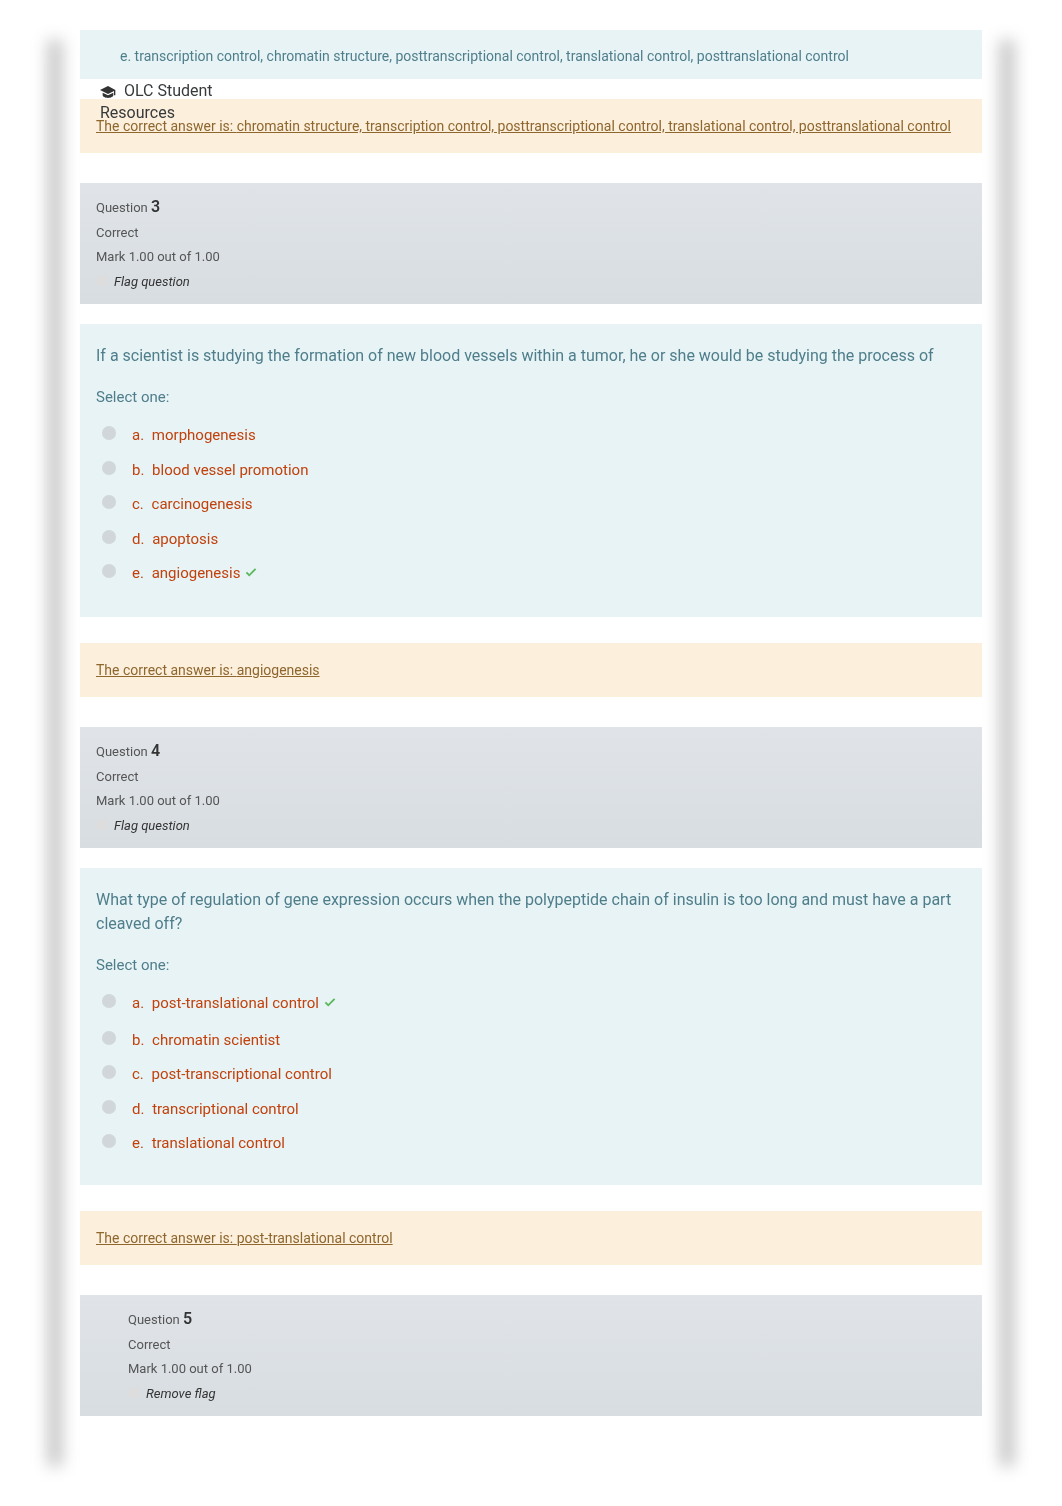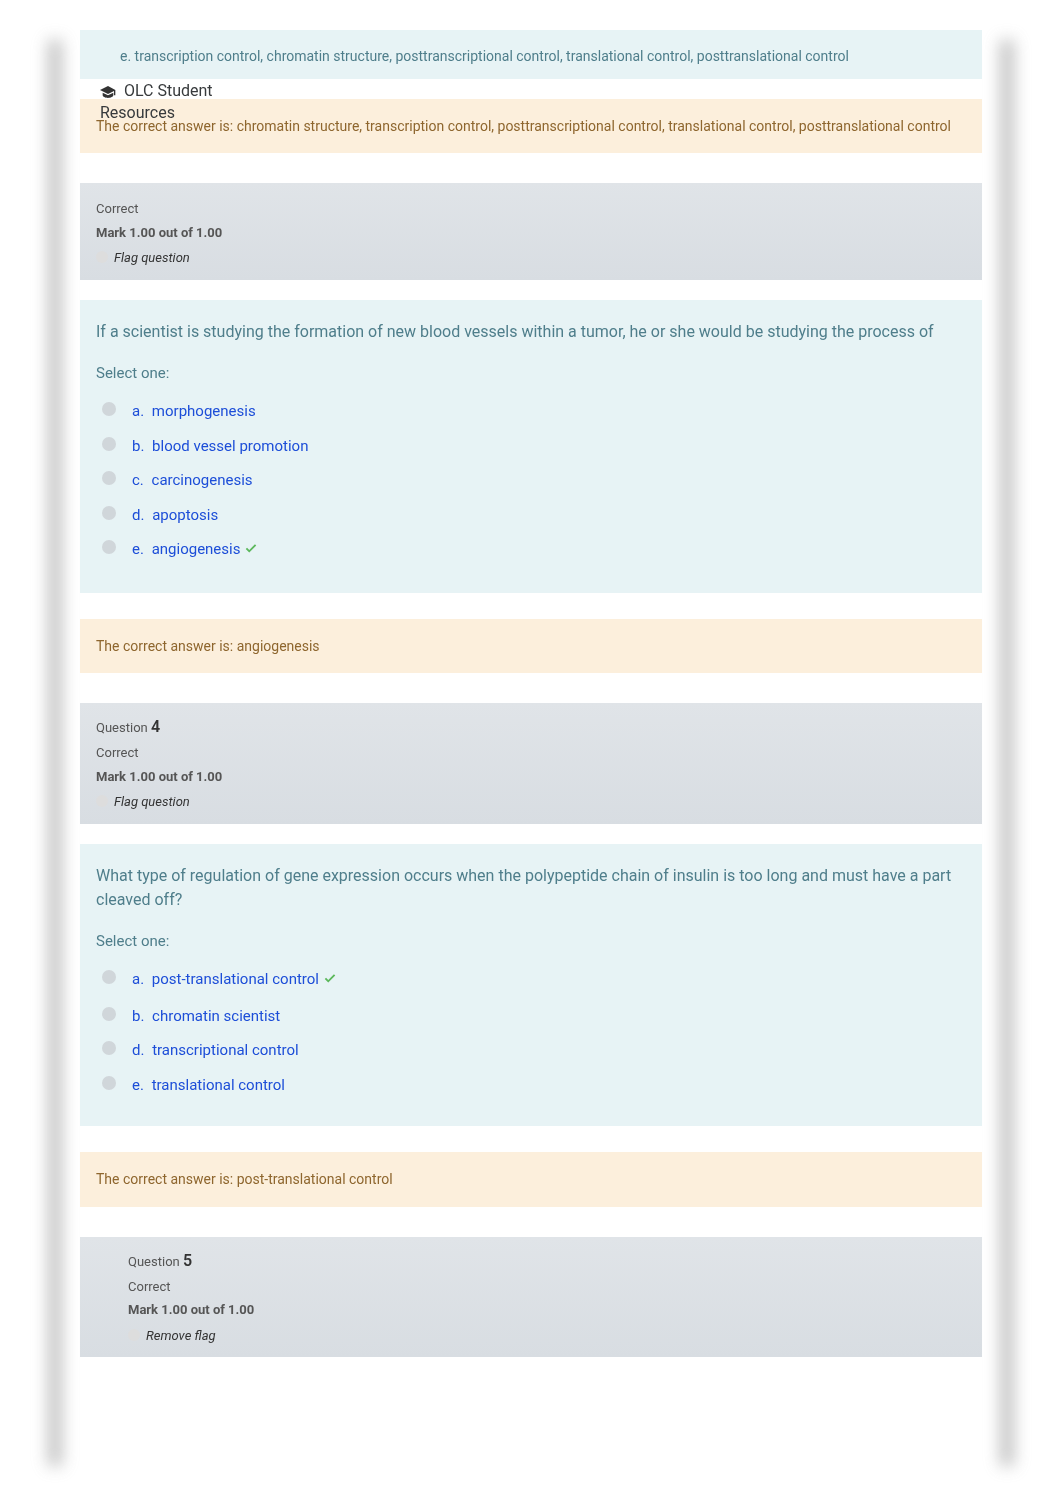--- a/index.html
+++ b/index.html
@@ -63,32 +63,33 @@
     color: #4f7e8b;
     position: relative;
   }
   .q-option-partial .letter { display:inline; }
   .feedback {
     background: #fcefdc;
     color: #8e662e;
     padding: 16px;
     margin-bottom: 30px;
     line-height: 1.6;
+    text-decoration: underline;
   }
   .q-info {
     background: #dee2e6;
     background: linear-gradient(#e0e4e8,#d8dde2);
     padding: 12px 16px 12px 16px;
     margin-bottom: 20px;
     color: #373a3c;
   }
   .q-info .qno { font-size: 13px; color: #555; }
   .q-info .qno b { font-size: 16px; font-weight: 600; color: #333; }
   .q-info .grade { font-size: 13px; margin-top: 4px; color: #555;}
-  .q-info .mark { font-size: 13px; margin-top: 4px; color: #555; font-weight: bold;}
+  .q-info .mark { font-size: 13px; margin-top: 4px; color: #555;}
   .q-info .flag-line { margin-top: 6px; font-size: 13px; color: #333; font-style: italic;}
   .flag-dot {
     display:inline-block;
     width:12px; height:12px;
     border-radius:50%;
     background:#ddd;
     vertical-align:-1px;
     margin-right:6px;
   }
   .q-body {
@@ -97,21 +98,21 @@
     color: #4f7e8b;
     margin-bottom: 8px;
   }
   .q-stem { font-size: 16px; color: #4f7e8b; line-height:1.5; }
   .select-one { margin: 18px 0 10px 0; font-size: 15px; color:#4f7e8b; }
   .opts { margin-left: 0; }
   .opt {
     padding: 6px 0 6px 36px;
     position: relative;
     font-size: 15px;
-    color: #1d4ed8;
+    color: #c2410c;
   }
   .opt .radio {
     position:absolute;
     left:6px; top:8px;
     width:14px; height:14px;
     border-radius:50%;
     background:#d0d6da;
   }
   .opt .letter { margin-right:4px; }
   .check-icon {
@@ -146,20 +147,21 @@
     <div class="q-option-partial" style="margin-top:0;">
       <span class="letter">e.</span>
       <span>transcription control, chromatin structure, posttranscriptional control, translational control, posttranslational control</span>
     </div>
     <div class="spacer"></div>
     <div class="feedback">
       <span>The correct answer is: </span><span>chromatin structure, transcription control, posttranscriptional control, translational control, posttranslational control</span>
     </div>
 
     <div class="q-info">
+      <div class="qno"><span>Question</span> <b>3</b></div>
       <div class="grade">Correct</div>
       <div class="mark">Mark 1.00 out of 1.00</div>
       <div class="flag-line">
         <span class="flag-dot"></span><span>Flag question</span>
       </div>
     </div>
     <div class="q-body">
       <div class="q-stem">If a scientist is studying the formation of new blood vessels within a tumor, he or she would be studying the process of</div>
       <div class="select-one">Select one:</div>
       <div class="opts">
@@ -186,20 +188,21 @@
       </div>
     </div>
     <div class="q-body">
       <div class="q-stem">What type of regulation of gene expression occurs when the polypeptide chain of insulin is too long and must have a part cleaved off?</div>
       <div class="select-one">Select one:</div>
       <div class="opts">
           <div class="opt"><span class="radio"></span><span class="letter">a. </span><span>post-translational control</span><span class="check-icon"><svg viewBox="0 0 16 16">
                 <path fill="#5cb85c" d="M6 12 2 8l1.5-1.5L6 9l6.5-6.5L14 4z"></path>
               </svg></span></div>
           <div class="opt"><span class="radio"></span><span class="letter">b. </span><span>chromatin scientist</span></div>
+          <div class="opt"><span class="radio"></span><span class="letter">c. </span><span>post-transcriptional control</span></div>
           <div class="opt"><span class="radio"></span><span class="letter">d. </span><span>transcriptional control</span></div>
           <div class="opt"><span class="radio"></span><span class="letter">e. </span><span>translational control</span></div>
         </div>
     </div>
     <div class="spacer"></div>
     <div class="feedback">
       <span>The correct answer is: </span><span>post-translational control</span>
     </div>
 
     <div class="q-info" style="margin-bottom:0;padding-left:48px;">

